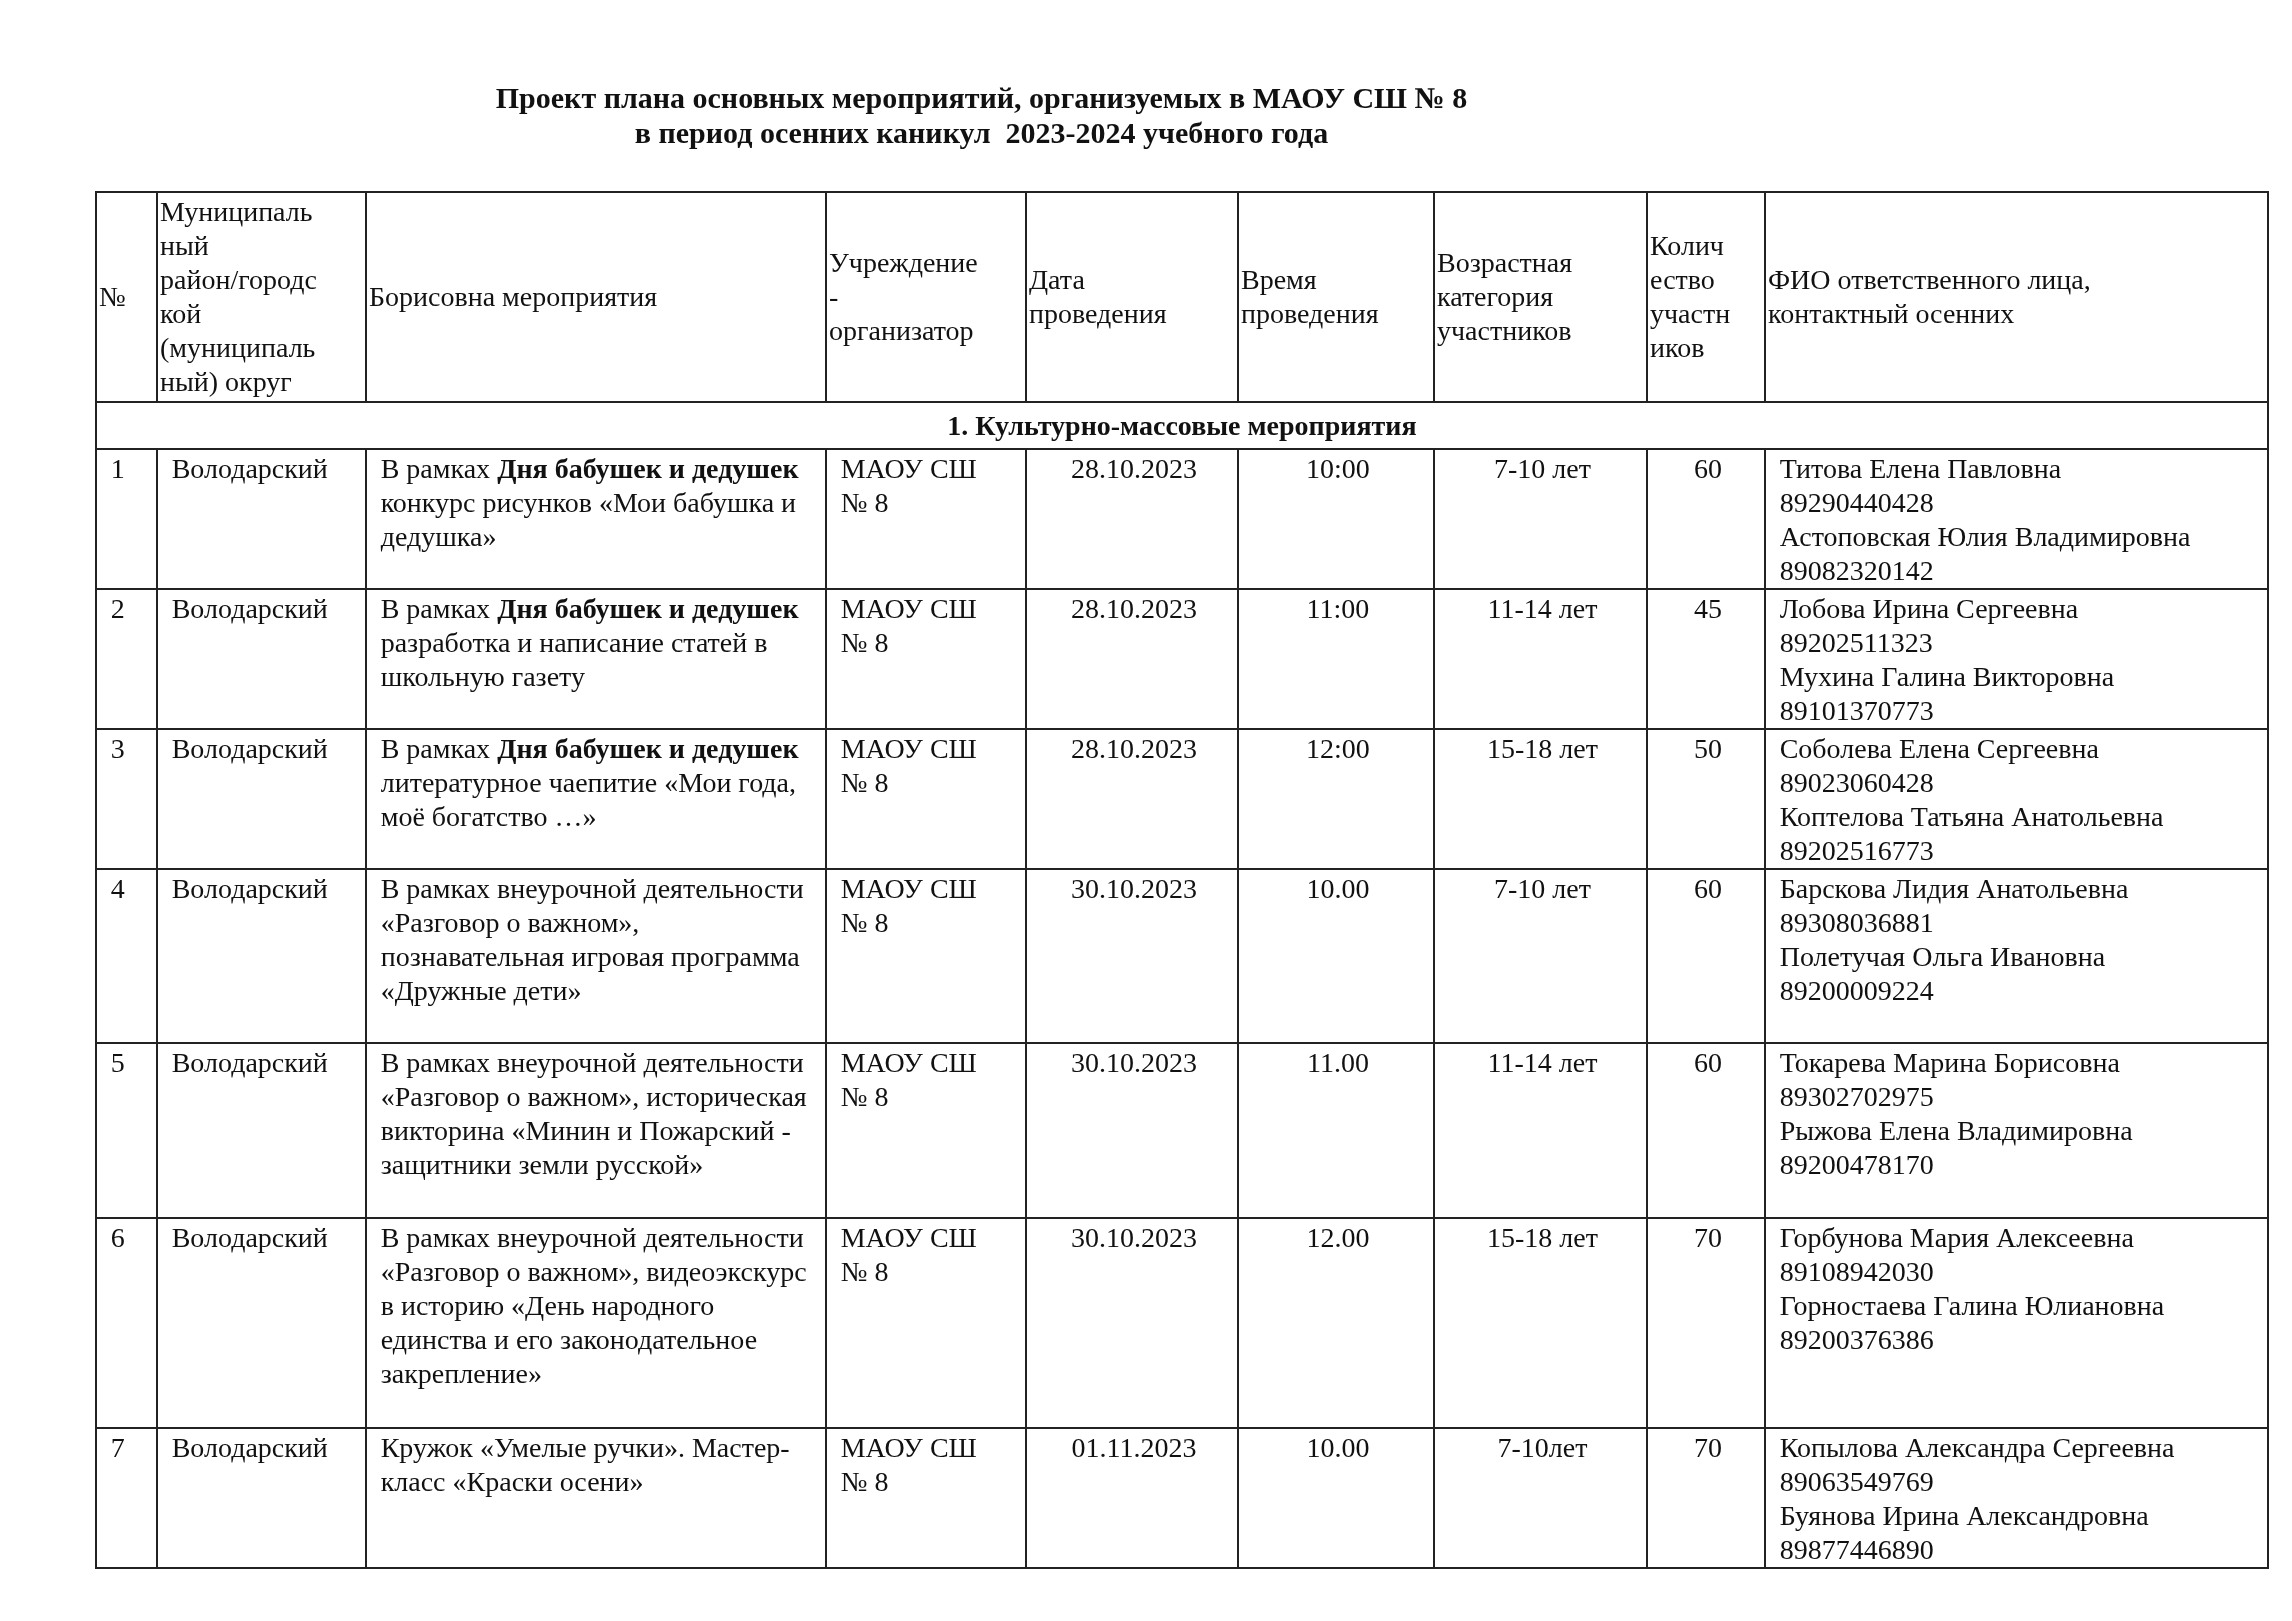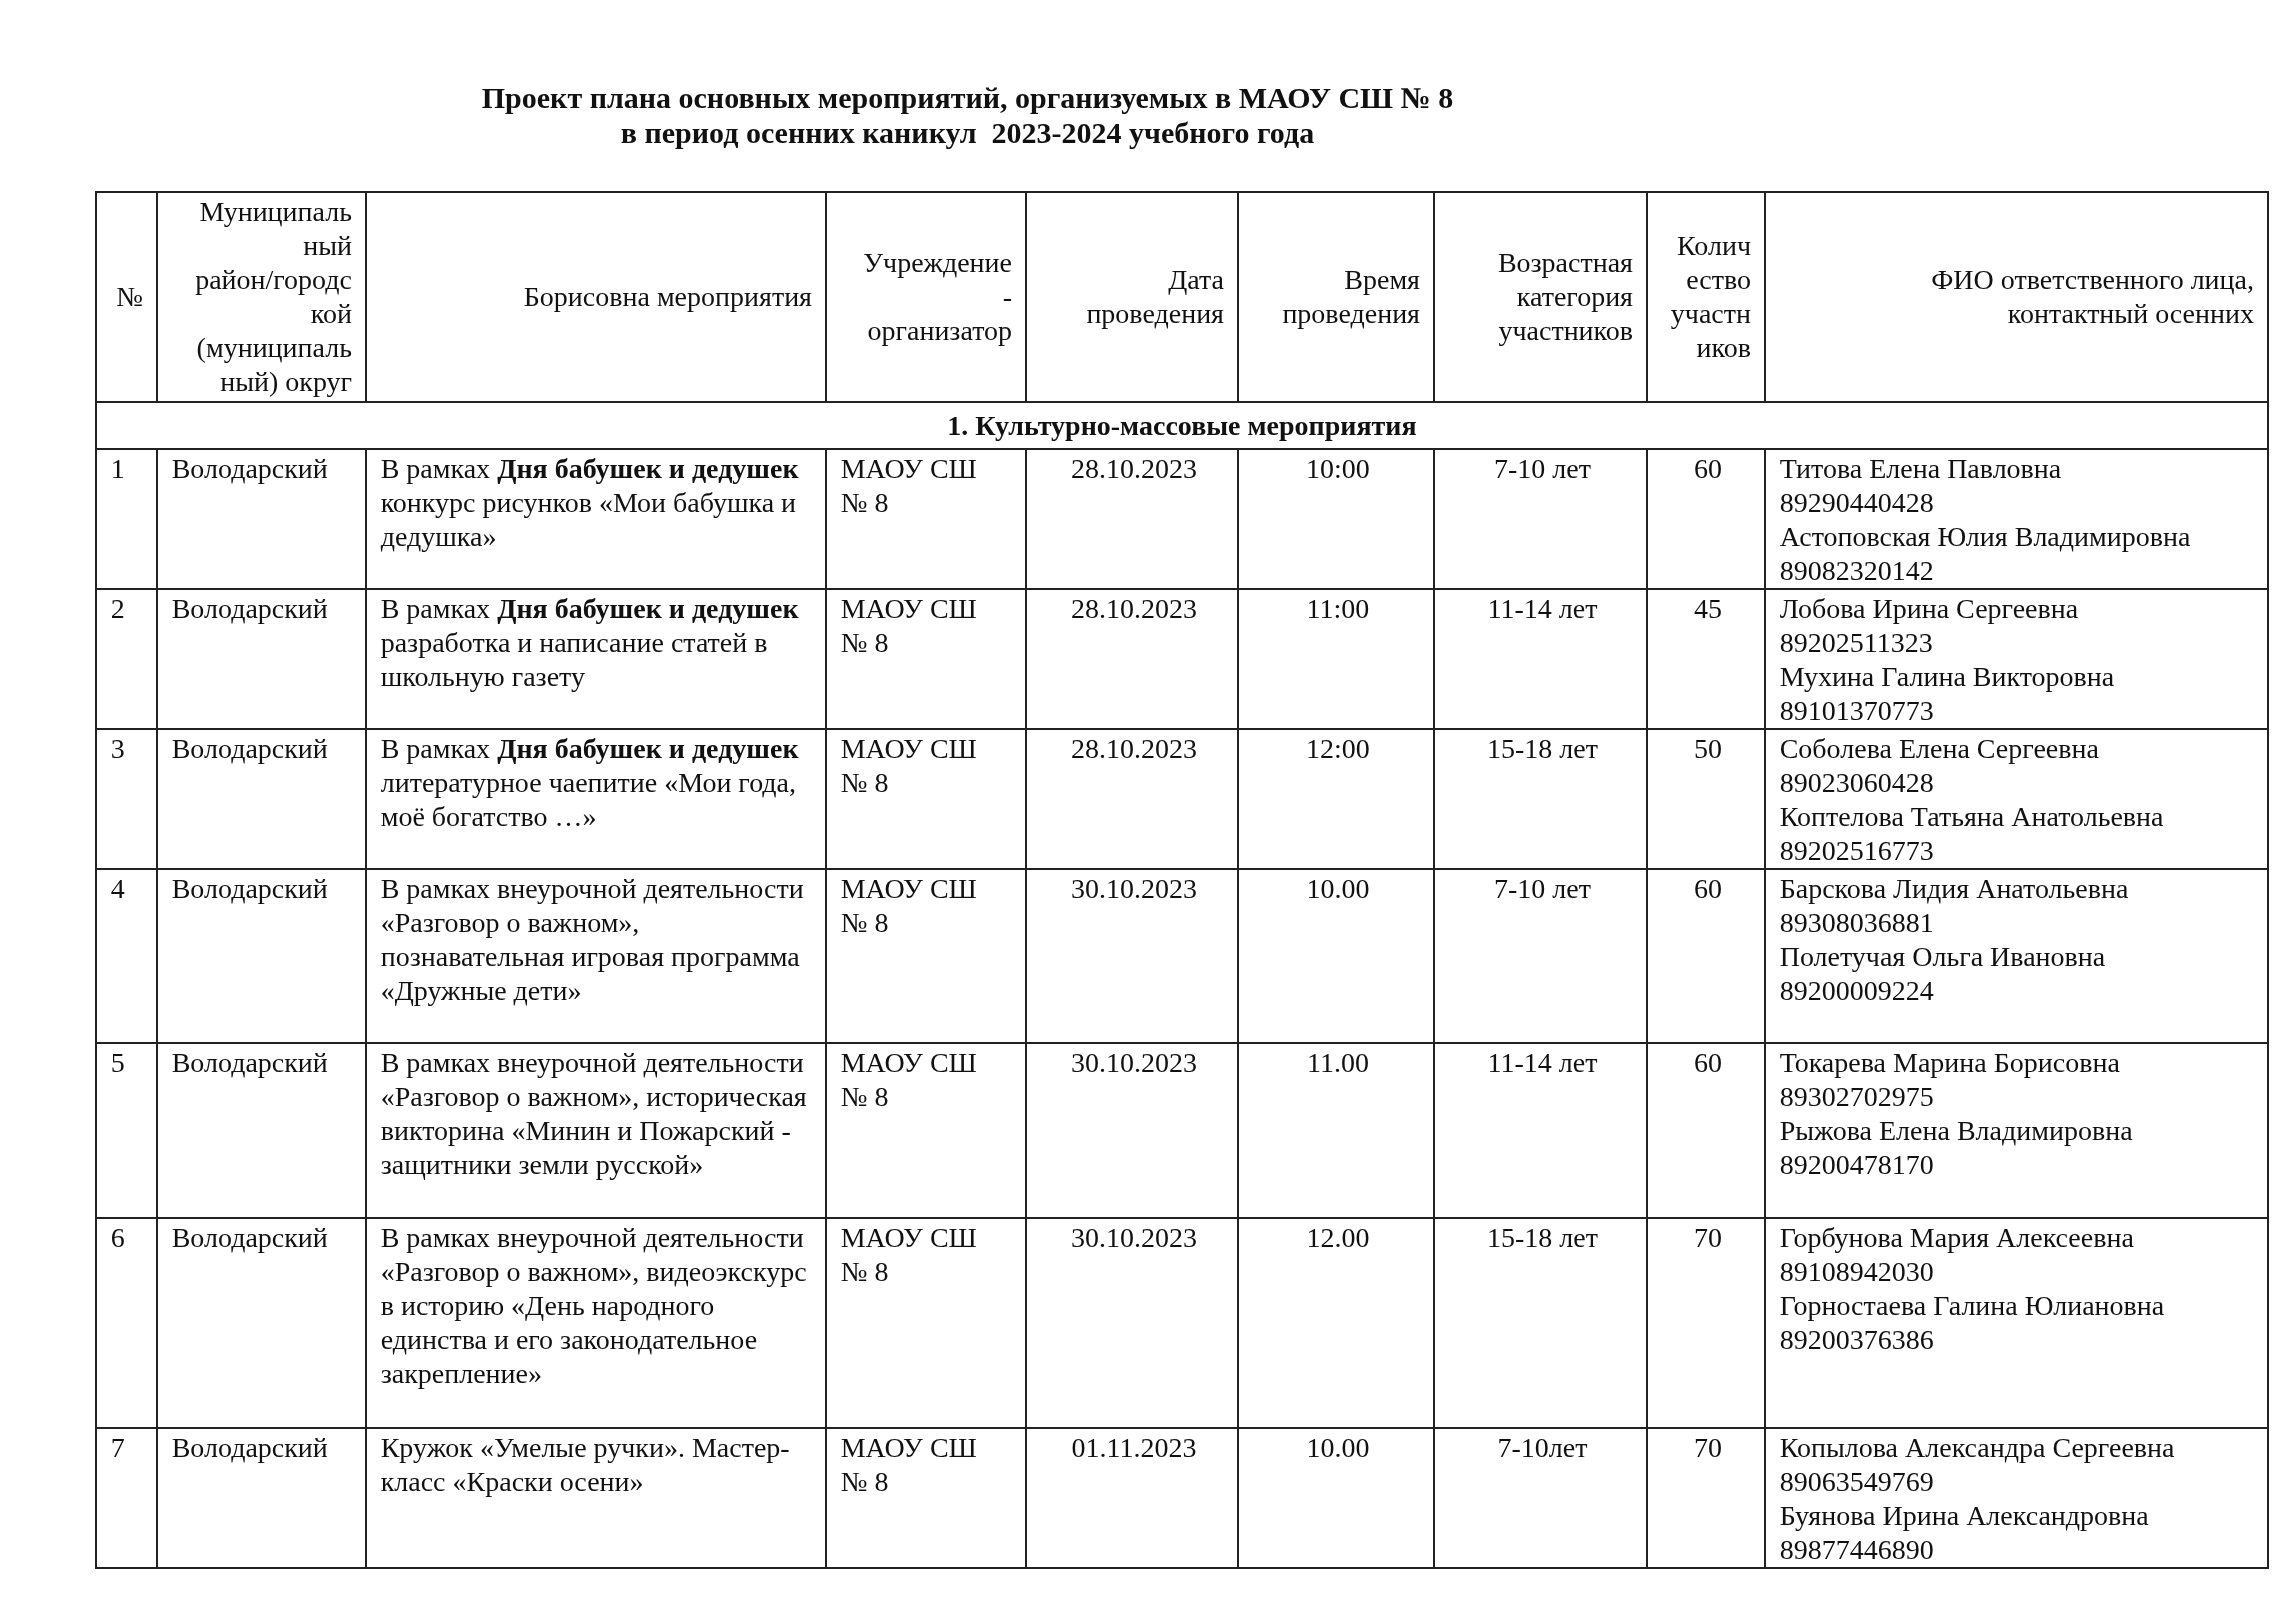--- a/index.html
+++ b/index.html
@@ -2,35 +2,35 @@
 <html><head>
 <meta charset="utf-8">
 <style>
   html, body { margin: 0; padding: 0; background: #ffffff; }
   body {
     width: 2293px; height: 1621px; position: relative; overflow: hidden;
     font-family: "Liberation Serif", "DejaVu Serif", serif;
     color: #111111;
   }
   .title {
-    position: absolute; left: 4px; width: 1927px; top: 80px;
+    position: absolute; left: 18px; width: 1927px; top: 80px;
     text-align: center; font-weight: bold; font-size: 30px; line-height: 35px;
   }
   .title div { white-space: pre; }
   table.plan {
     position: absolute; left: 95px; top: 191px;
     width: 2170px; border-collapse: collapse; table-layout: fixed;
     font-size: 28px; line-height: 34px;
   }
   table.plan td, table.plan th {
     border: 2px solid #222222; vertical-align: top; padding: 2px 9.8px 0 13.7px;
     font-weight: normal; word-wrap: break-word;
   }
   table.plan th {
-    text-align: right; vertical-align: middle; padding: 2px 13px;
+    text-align: left; vertical-align: middle; padding: 2px 2px;
   }
   tr.head-row { height: 209px; }
   tr.section-row td {
     text-align: center; font-weight: bold; height: 33px; padding: 6px;
     line-height: 33px; border-top: 2.9px solid #222; border-bottom: 2.9px solid #222;
   }
   .c-num { text-align: left; }
   .c-center { text-align: center; }
   tr.r1 { height: 139px; } tr.r2 { height: 140px; } tr.r3 { height: 140px; }
   tr.r4 { height: 174px; } tr.r5 { height: 175px; } tr.r6 { height: 210px; }

